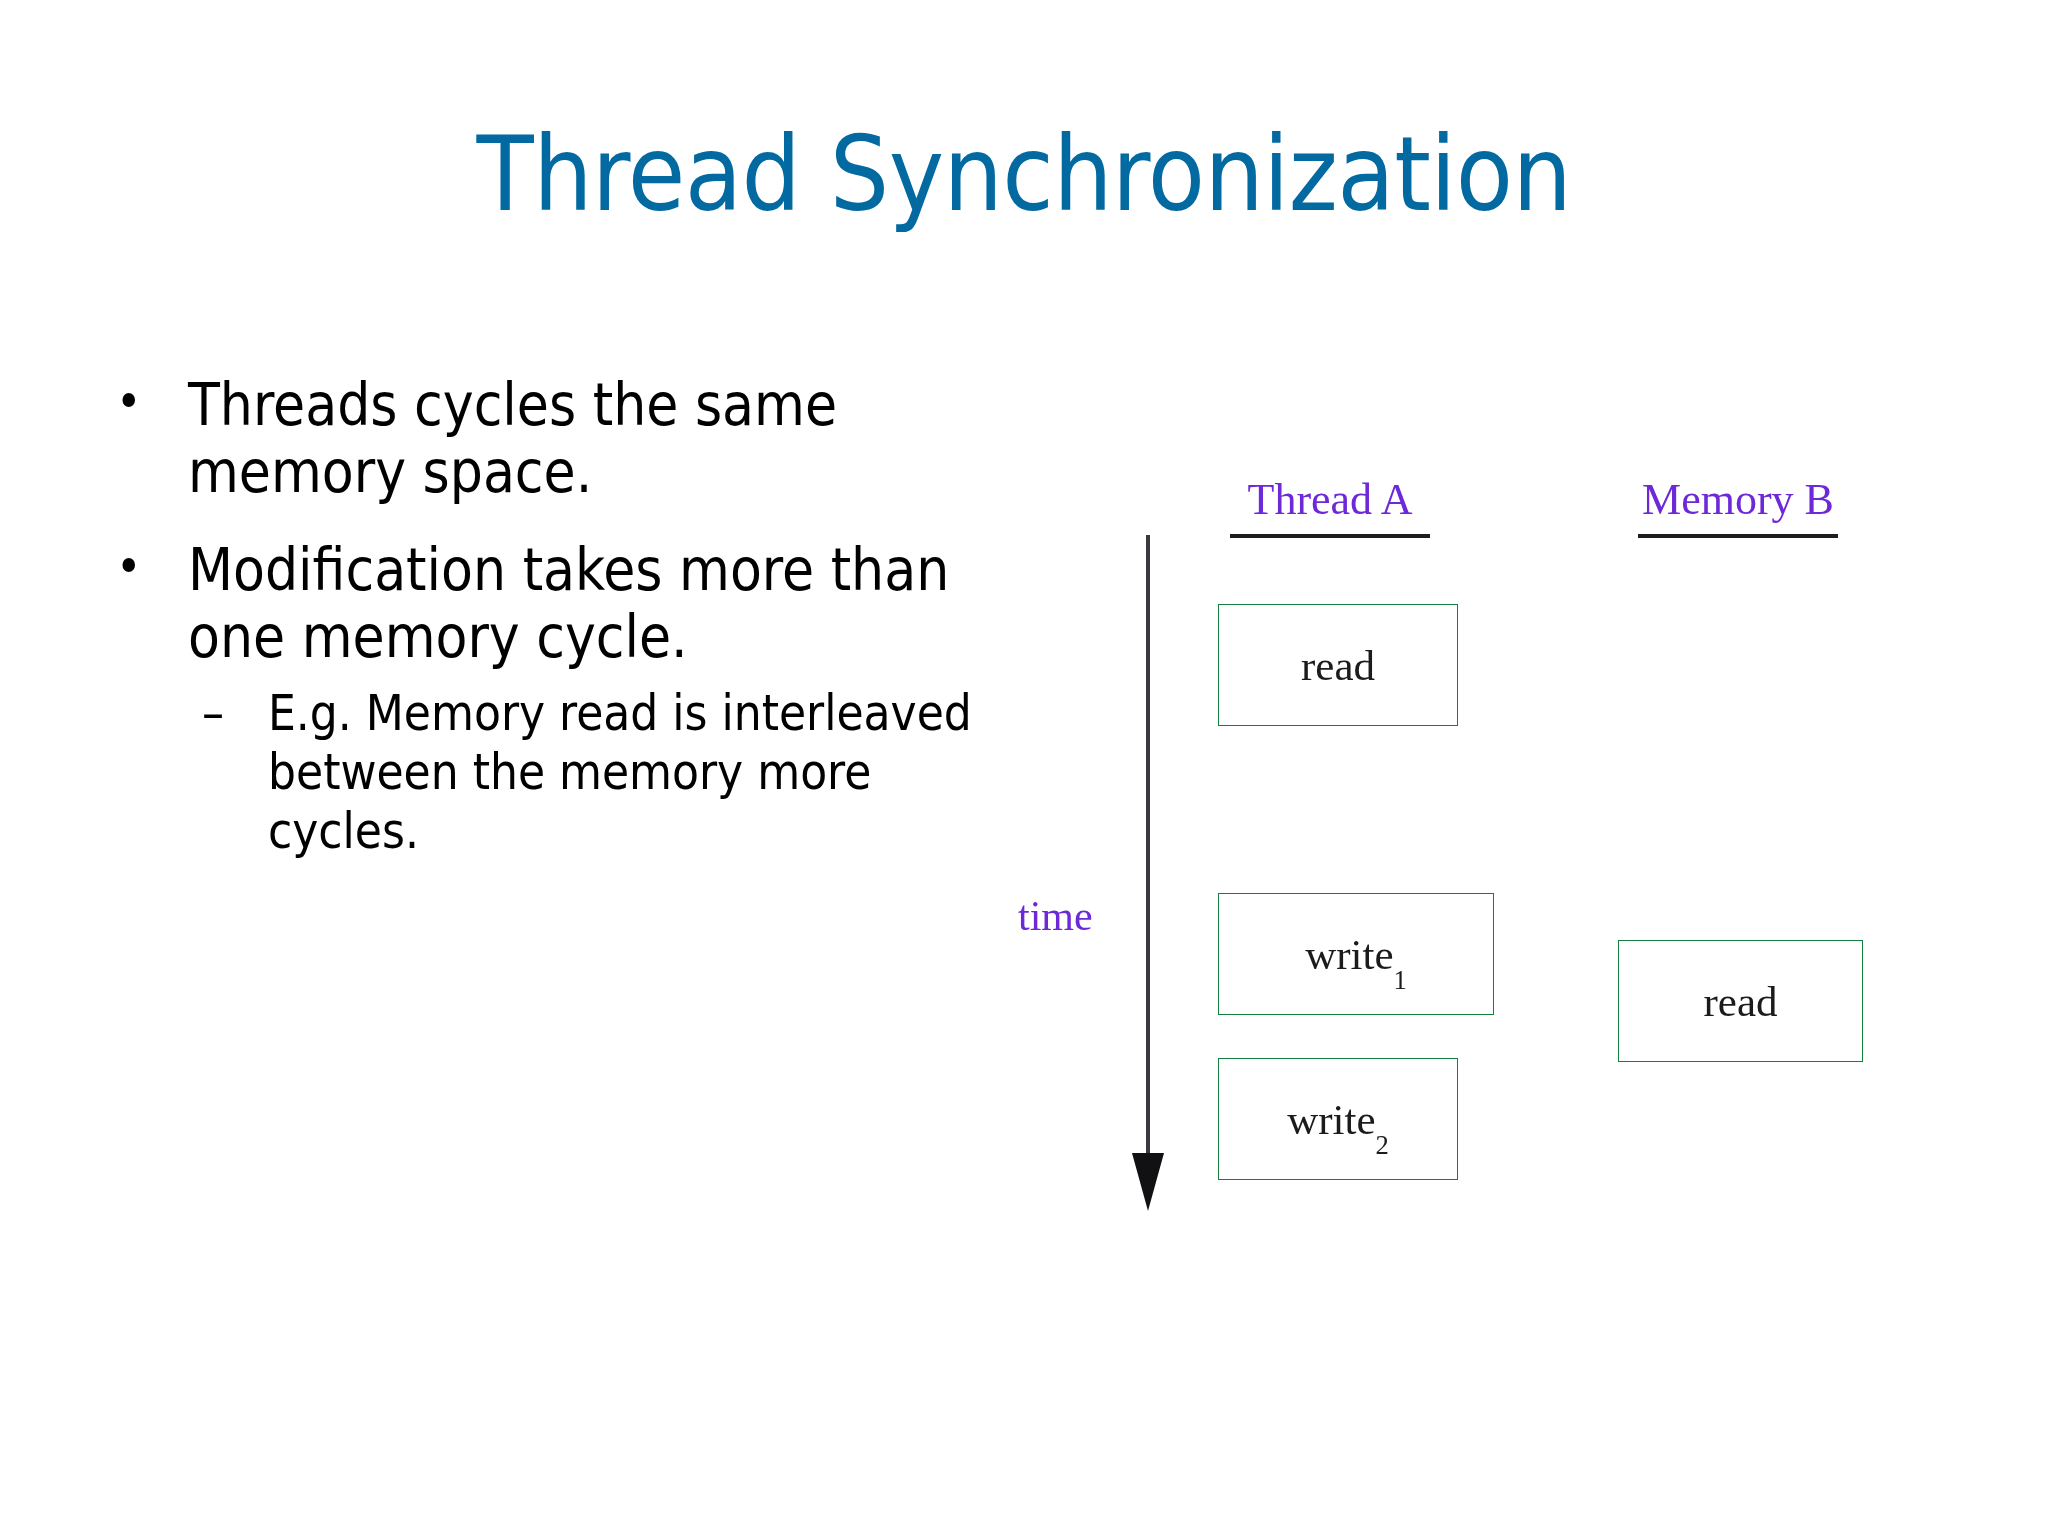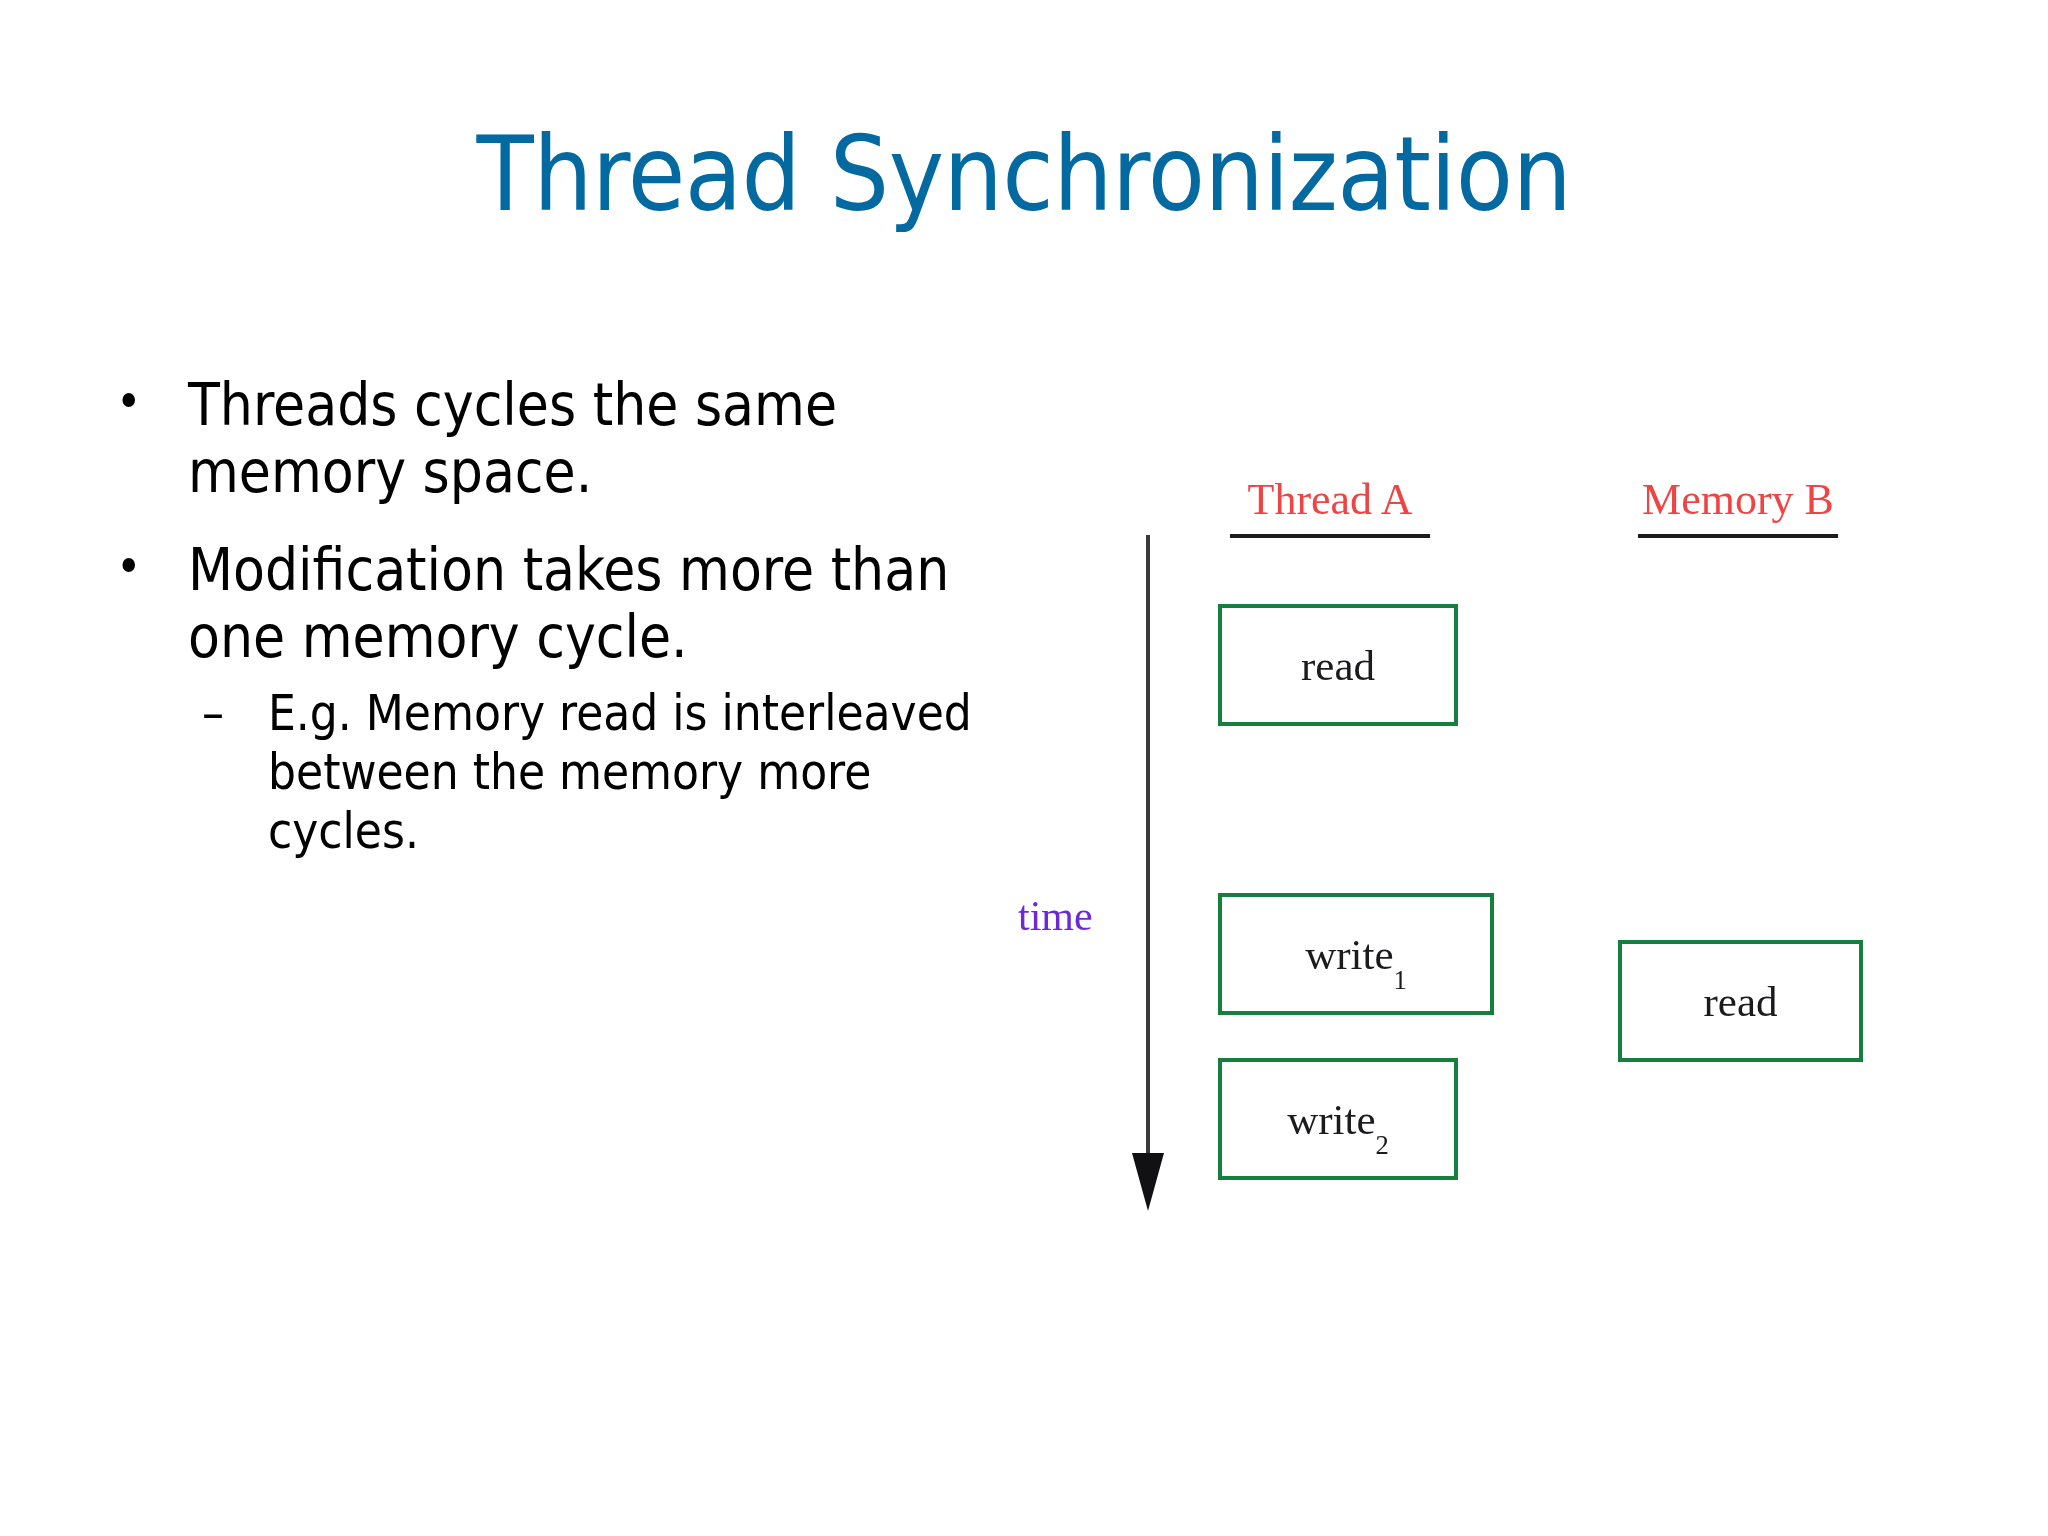--- a/index.html
+++ b/index.html
@@ -104,38 +104,38 @@
     top: 440px;
     width: 940px;
     height: 790px;
   }
 
   .thr-label {
     position: absolute;
     font-family: "Liberation Serif", "DejaVu Serif", serif;
     font-size: 44px;
     line-height: 1;
-    color: #ef4444;
+    color: #6d28d9;
     white-space: nowrap;
     text-align: center;
   }
   .thr-label .rule {
     display: block;
     height: 4px;
     background: #1d1d20;
     margin-top: 12px;
     width: 100%;
   }
   #thread-a-label { left: 230px; top: 38px; width: 200px; }
   #thread-b-label { left: 638px; top: 38px; width: 200px; }
 
   .op-box {
     position: absolute;
     box-sizing: border-box;
-    border: 4px solid #15803d;
+    border: 1px solid #15803d;
     background: #ffffff;
     display: flex;
     align-items: center;
     justify-content: center;
   }
   .op-box .op-text {
     font-family: "Liberation Serif", "DejaVu Serif", serif;
     font-size: 43px;
     color: #1b1b1e;
     line-height: 1;

